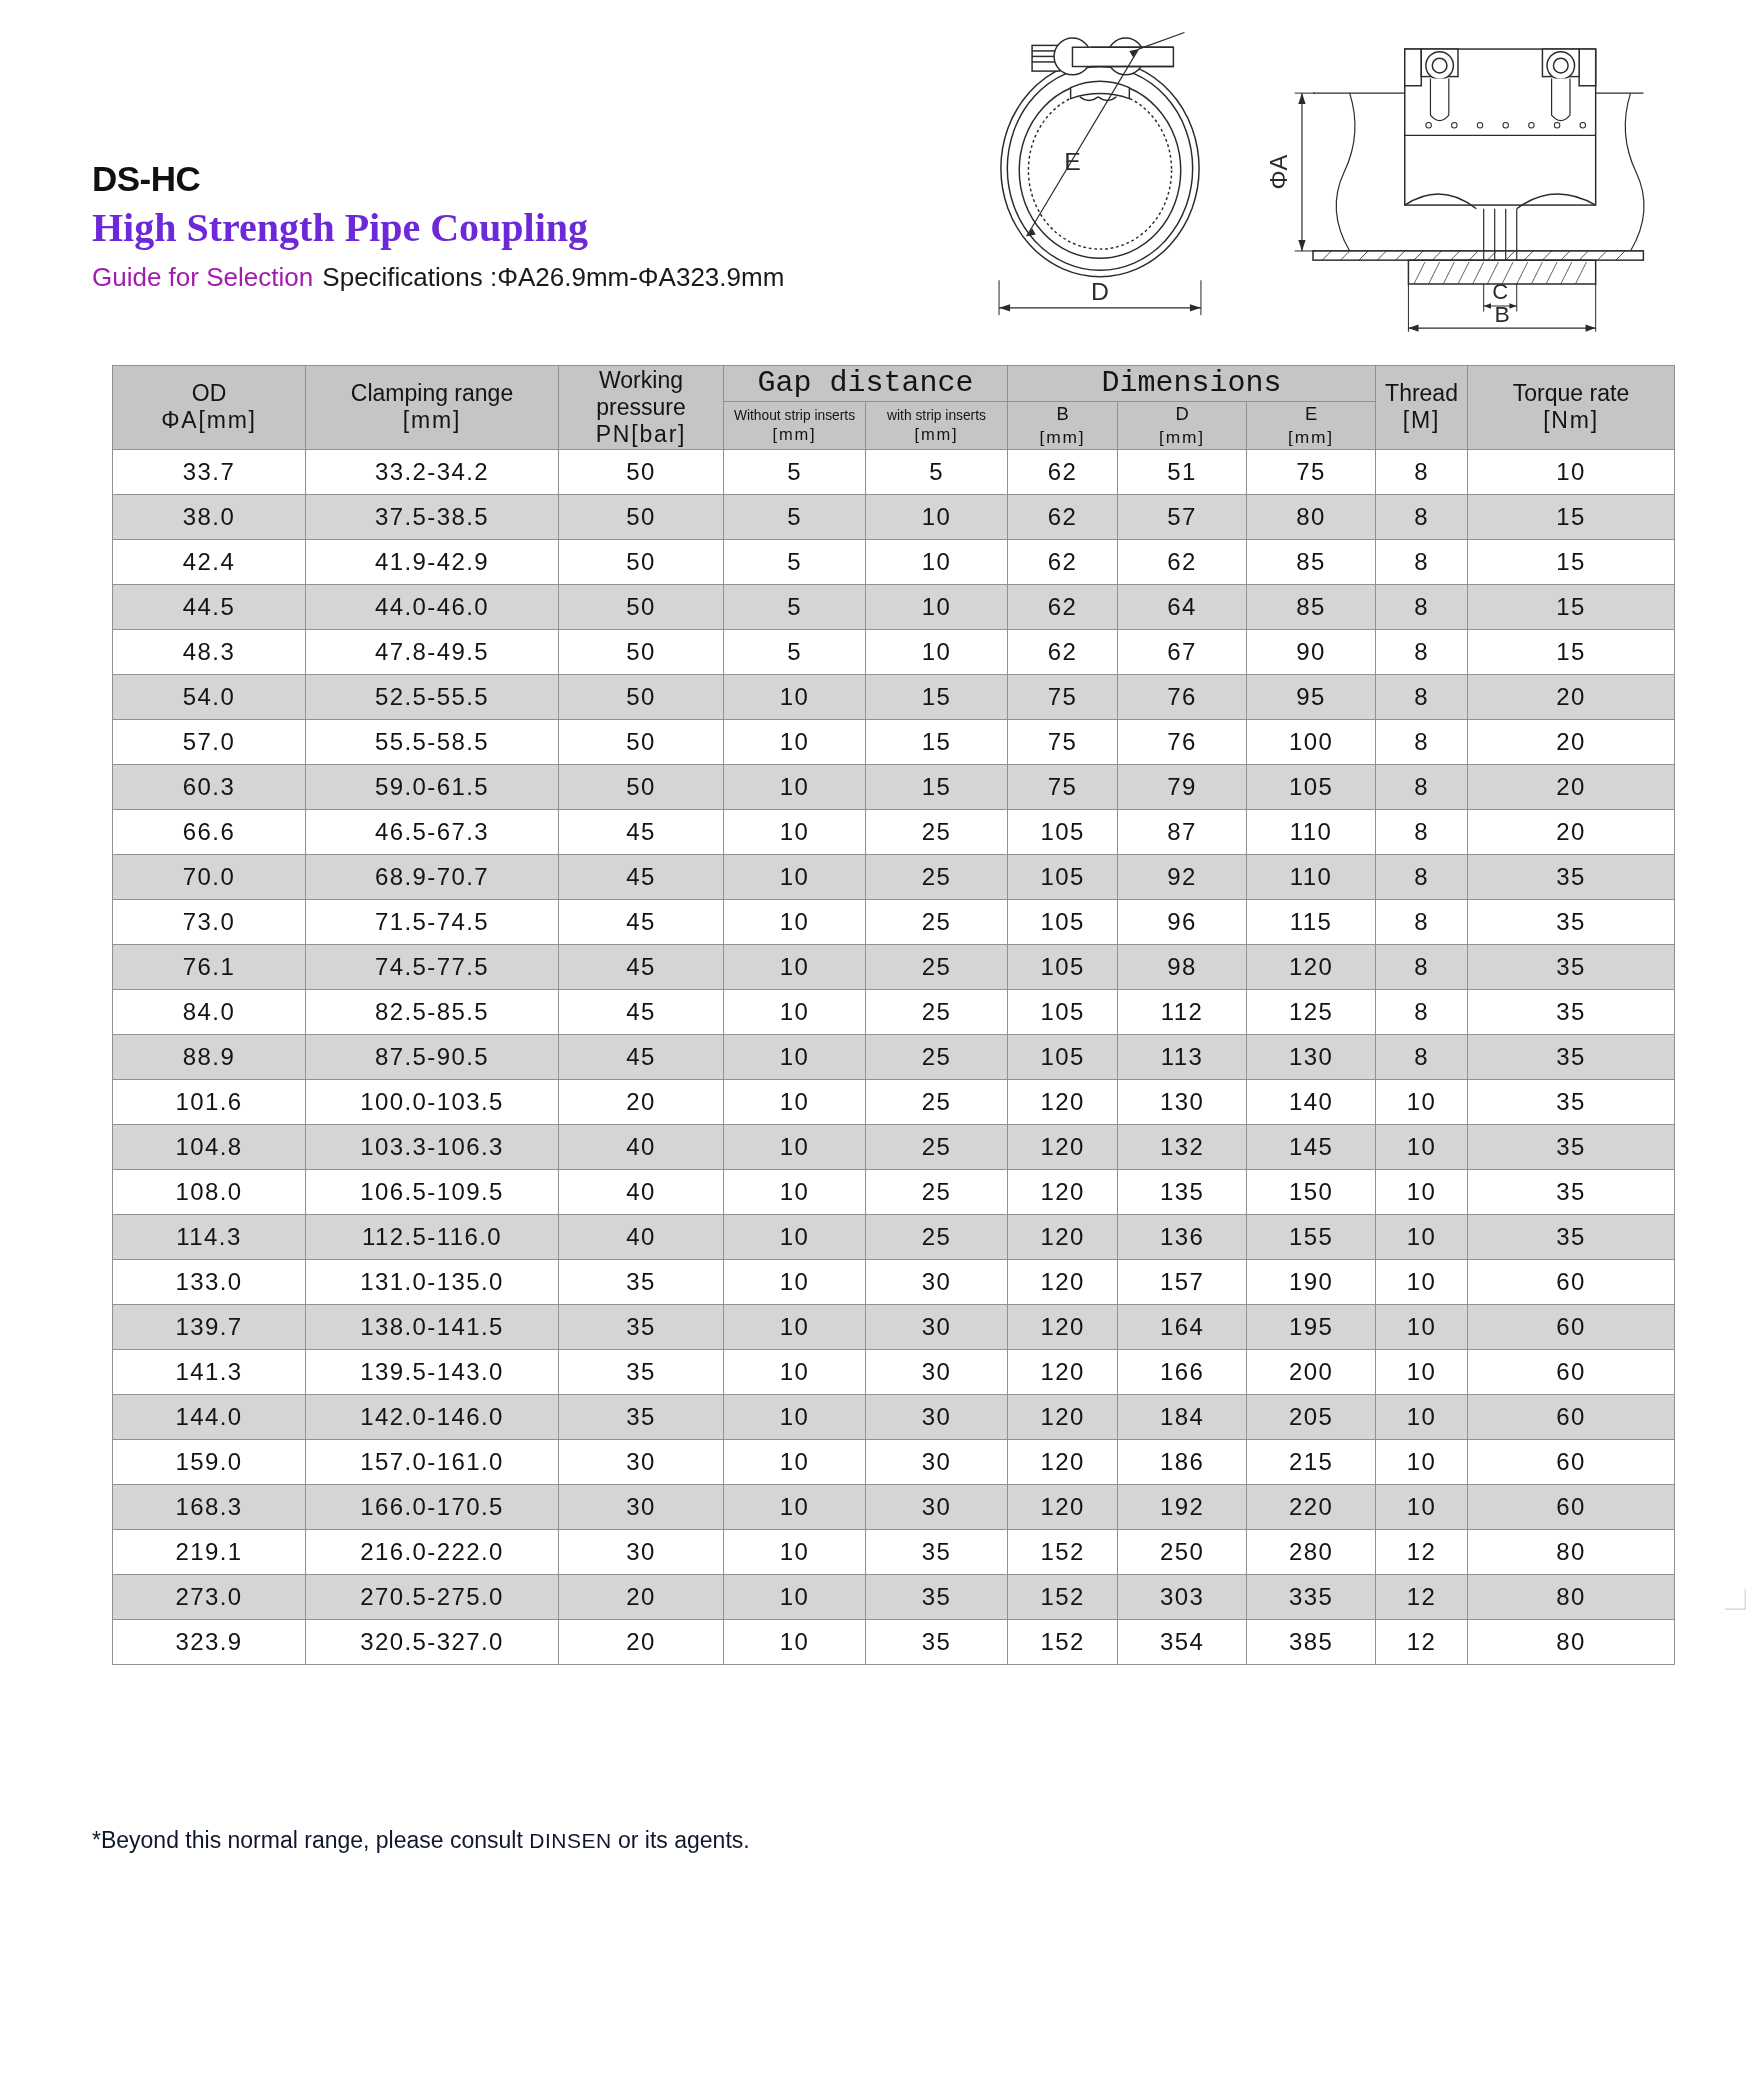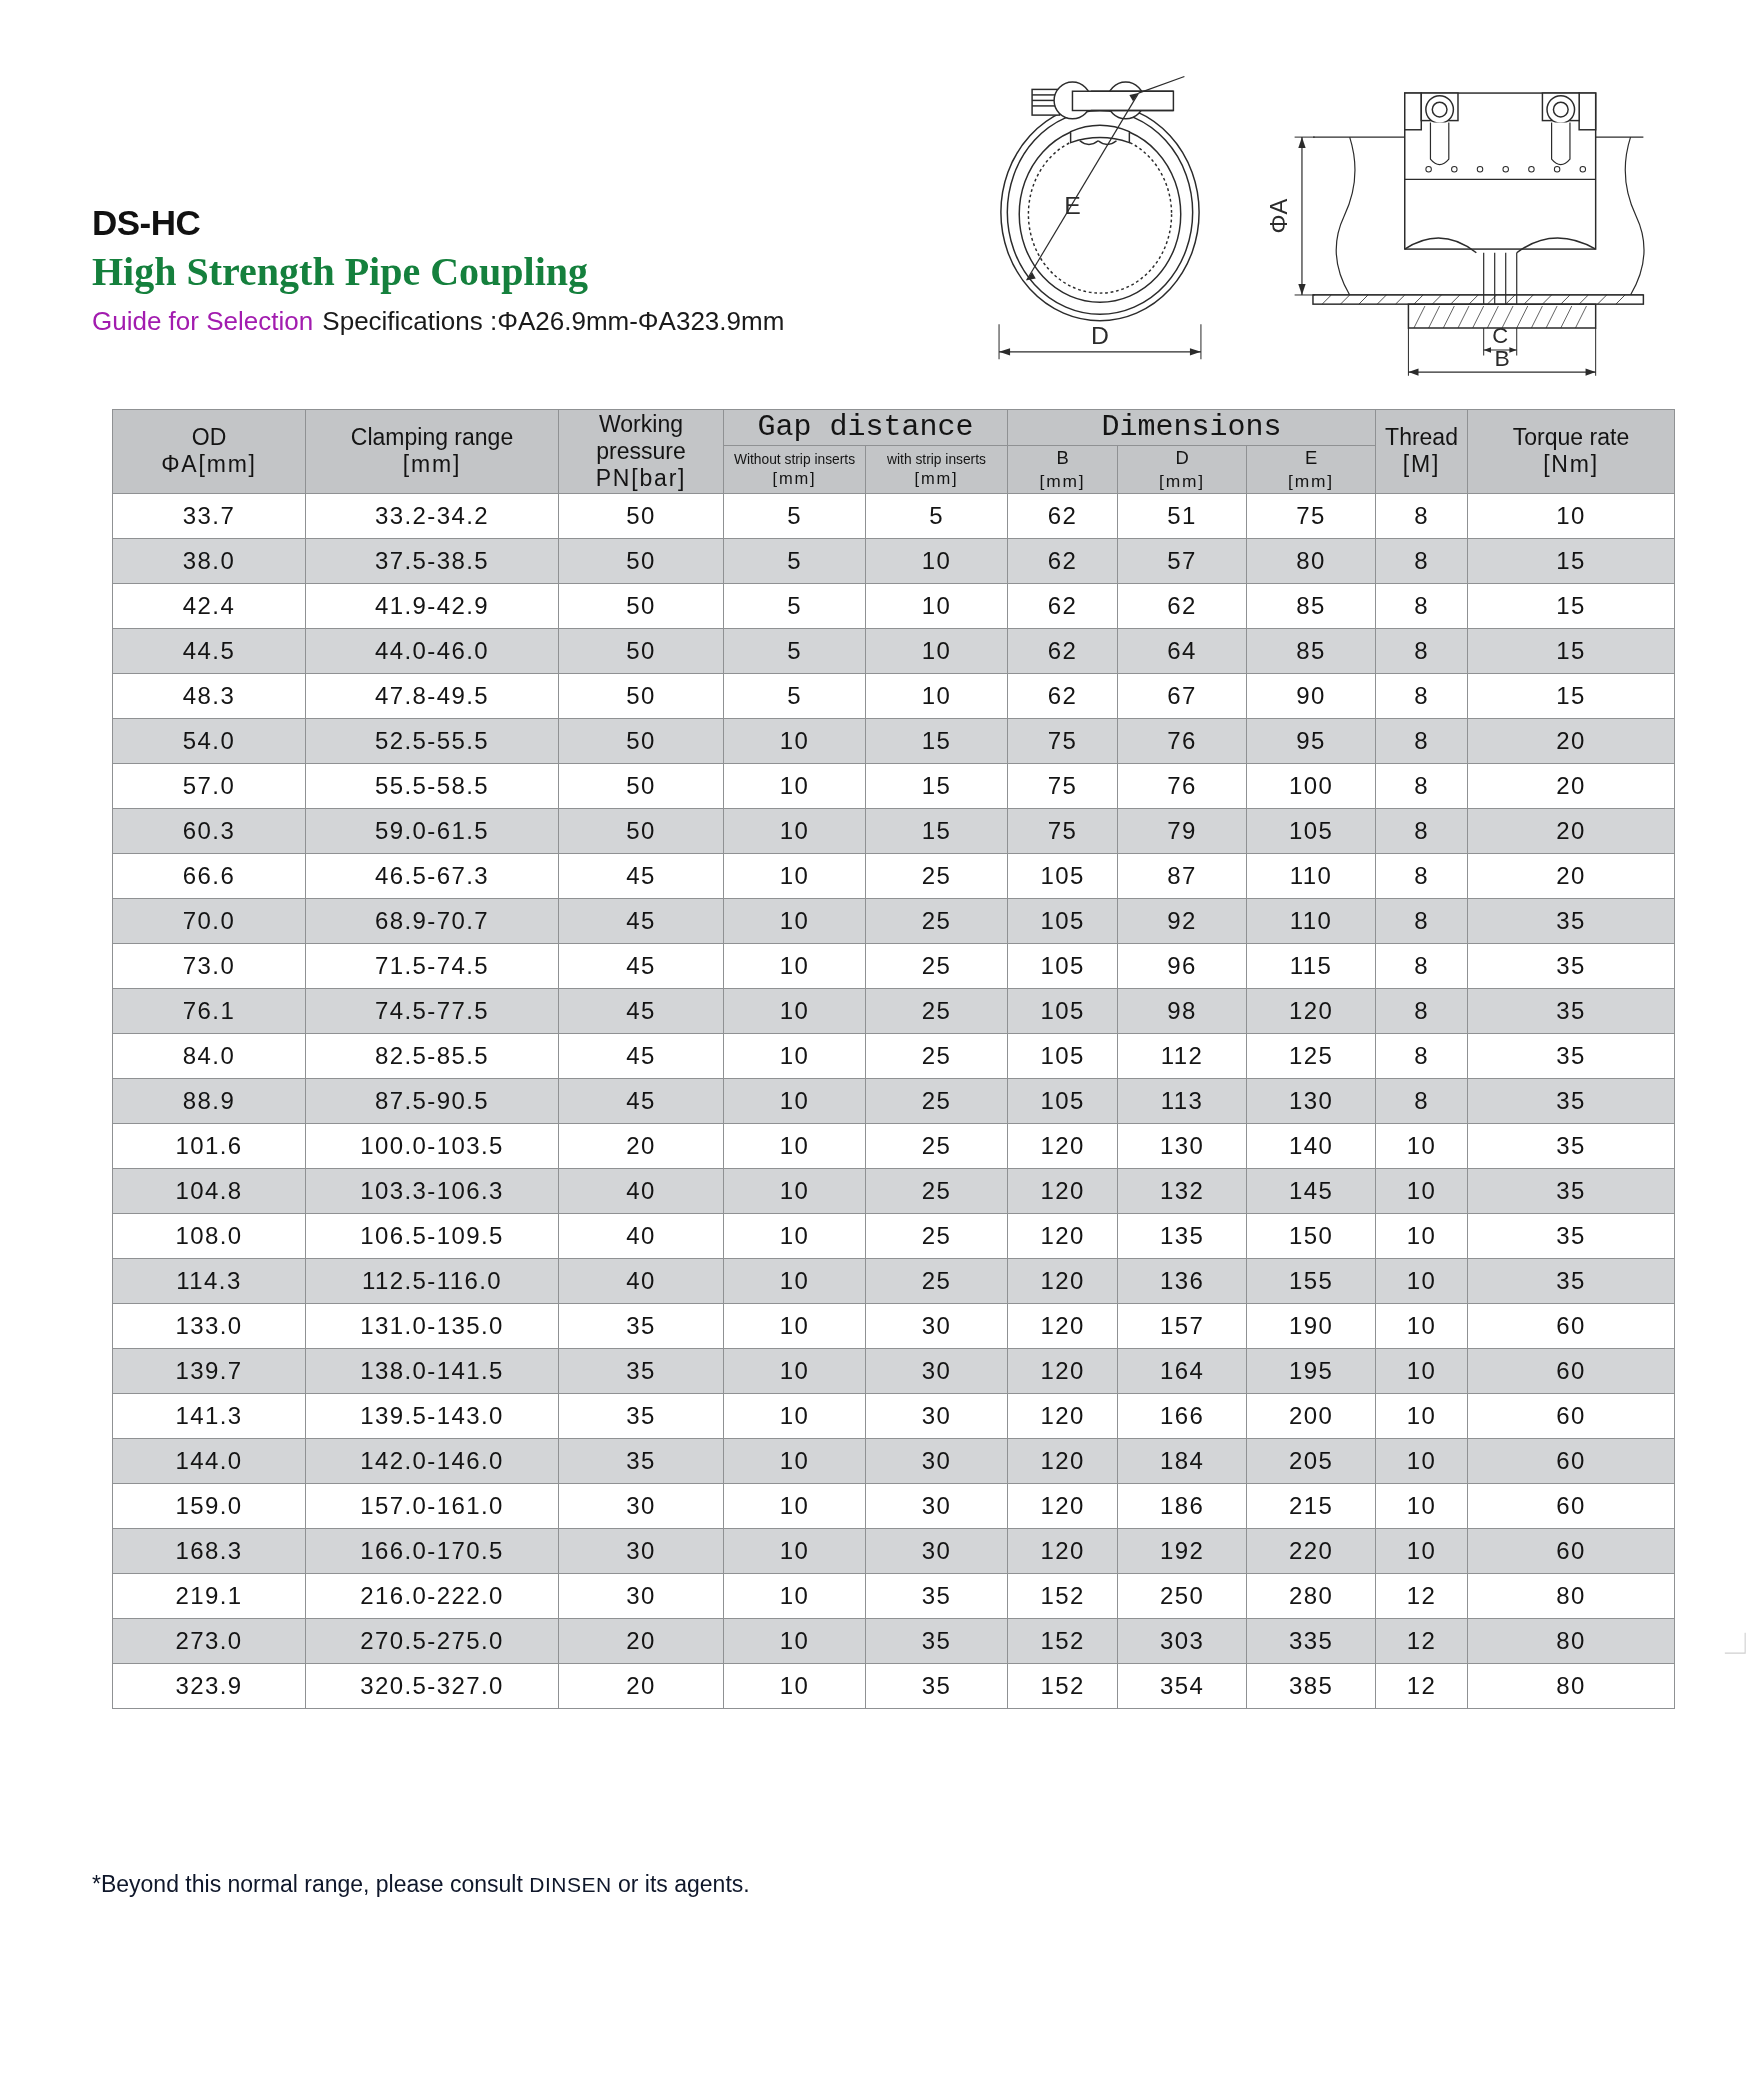--- a/index.html
+++ b/index.html
@@ -14,21 +14,20 @@
     color: #1a1a1a;
     position: relative;
     overflow: hidden;
   }
 
   .page {
     position: relative;
     width: 1763px;
     height: 1624px;
     box-sizing: border-box;
-    margin-top: 44px;
   }
 
   
   .header-zone {
     position: absolute;
     left: 92px;
     top: 161px;
     width: 918px;
   }
   .model-code {
@@ -37,21 +36,21 @@
     font-size: 35px;
     letter-spacing: -0.5px;
     color: #111111;
     line-height: 1.05;
     margin: 0 0 9.2px 0;
   }
   .product-title {
     font-family: "Liberation Serif", serif;
     font-weight: bold;
     font-size: 40px;
-    color: #15803d;
+    color: #6d28d9;
     line-height: 1.05;
     margin: 0 0 13px 0;
     letter-spacing: 0px;
   }
   .spec-line {
     font-size: 26px;
     line-height: 1.2;
     white-space: nowrap;
   }
   .spec-guide {

